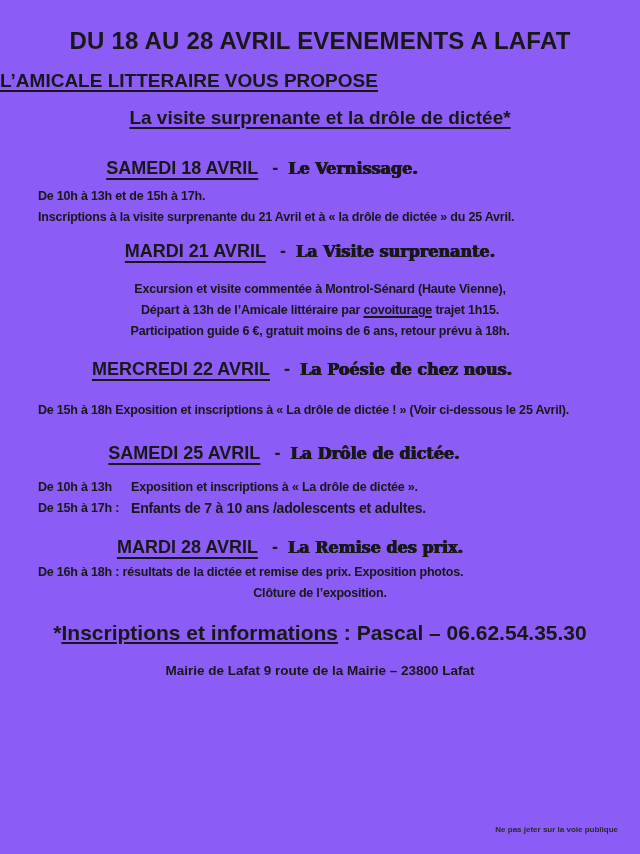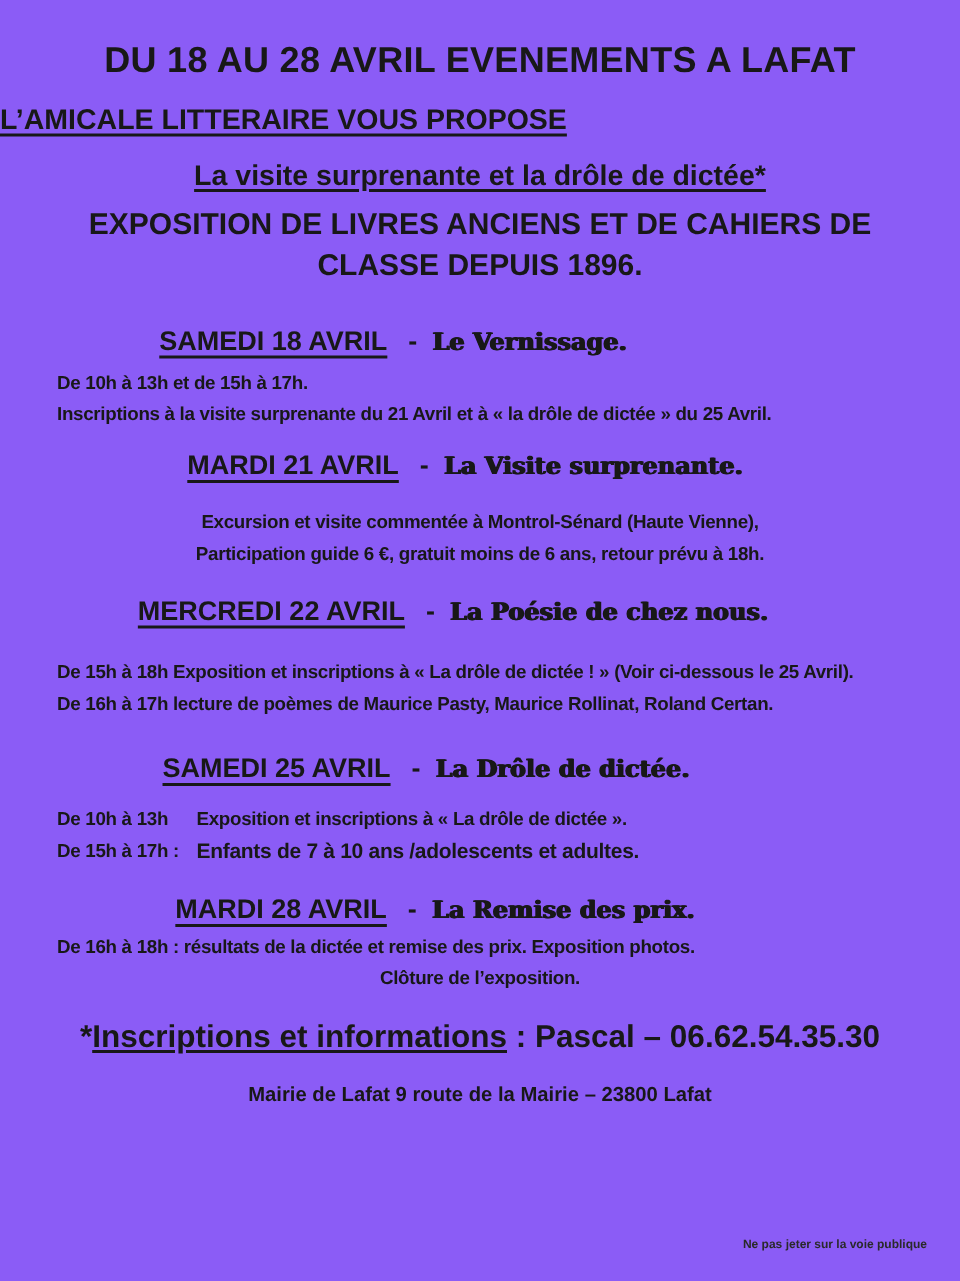--- a/index.html
+++ b/index.html
@@ -156,44 +156,43 @@
   }
 </style>
 </head>
 <body>
 
 <div class="page">
 
   <h1 class="poster-title">DU 18 AU 28 AVRIL EVENEMENTS A LAFAT</h1>
   <h2 class="organizer">L’AMICALE LITTERAIRE VOUS PROPOSE</h2>
   <h3 class="tagline">La visite surprenante et la drôle de dictée*</h3>
-  <p class="exposition">EXPOSITION DE LIVRES ANCIENS ET DE CAHIERS DE CLASSE DEPUIS 1896.</p>
 
   <section>
     <h4 class="ev-heading off1 mt-ev1">
       <span class="date">SAMEDI 18 AVRIL</span><span class="dash">-</span><span class="ev-title deco">Le Vernissage.</span>
     </h4>
     <p class="body-line mt-ev1-lines">De 10h à 13h et de 15h à 17h.</p>
     <p class="body-line">Inscriptions à la visite surprenante du 21 Avril et à « la drôle de dictée » du 25 Avril.</p>
   </section>
 
   <section>
     <h4 class="ev-heading off2 mt-ev2">
       <span class="date">MARDI 21 AVRIL</span><span class="dash">-</span><span class="ev-title deco">La Visite surprenante.</span>
     </h4>
     <p class="body-line centered mt-ev2-lines">Excursion et visite commentée à Montrol-Sénard (Haute Vienne),</p>
+    <p class="body-line centered"><span>Départ à 13h de l’Amicale littéraire par </span><span class="u-inline">covoiturage</span><span> trajet 1h15.</span></p>
     <p class="body-line centered">Participation guide 6 €, gratuit moins de 6 ans, retour prévu à 18h.</p>
   </section>
 
   <section>
     <h4 class="ev-heading off3 mt-ev3">
       <span class="date">MERCREDI 22 AVRIL</span><span class="dash">-</span><span class="ev-title deco">La Poésie de chez nous.</span>
     </h4>
     <p class="body-line mt-ev3-lines">De 15h à 18h Exposition et inscriptions à « La drôle de dictée ! » (Voir ci-dessous le 25 Avril).</p>
-    <p class="body-line">De 16h à 17h lecture de poèmes de Maurice Pasty, Maurice Rollinat, Roland Certan.</p>
   </section>
 
   <section>
     <h4 class="ev-heading off4 mt-ev4">
       <span class="date">SAMEDI 25 AVRIL</span><span class="dash">-</span><span class="ev-title deco">La Drôle de dictée.</span>
     </h4>
     <div class="row mt-ev4-lines">
       <span class="time">De 10h à 13h</span>
       <span class="desc">Exposition et inscriptions à « La drôle de dictée ».</span>
     </div>

